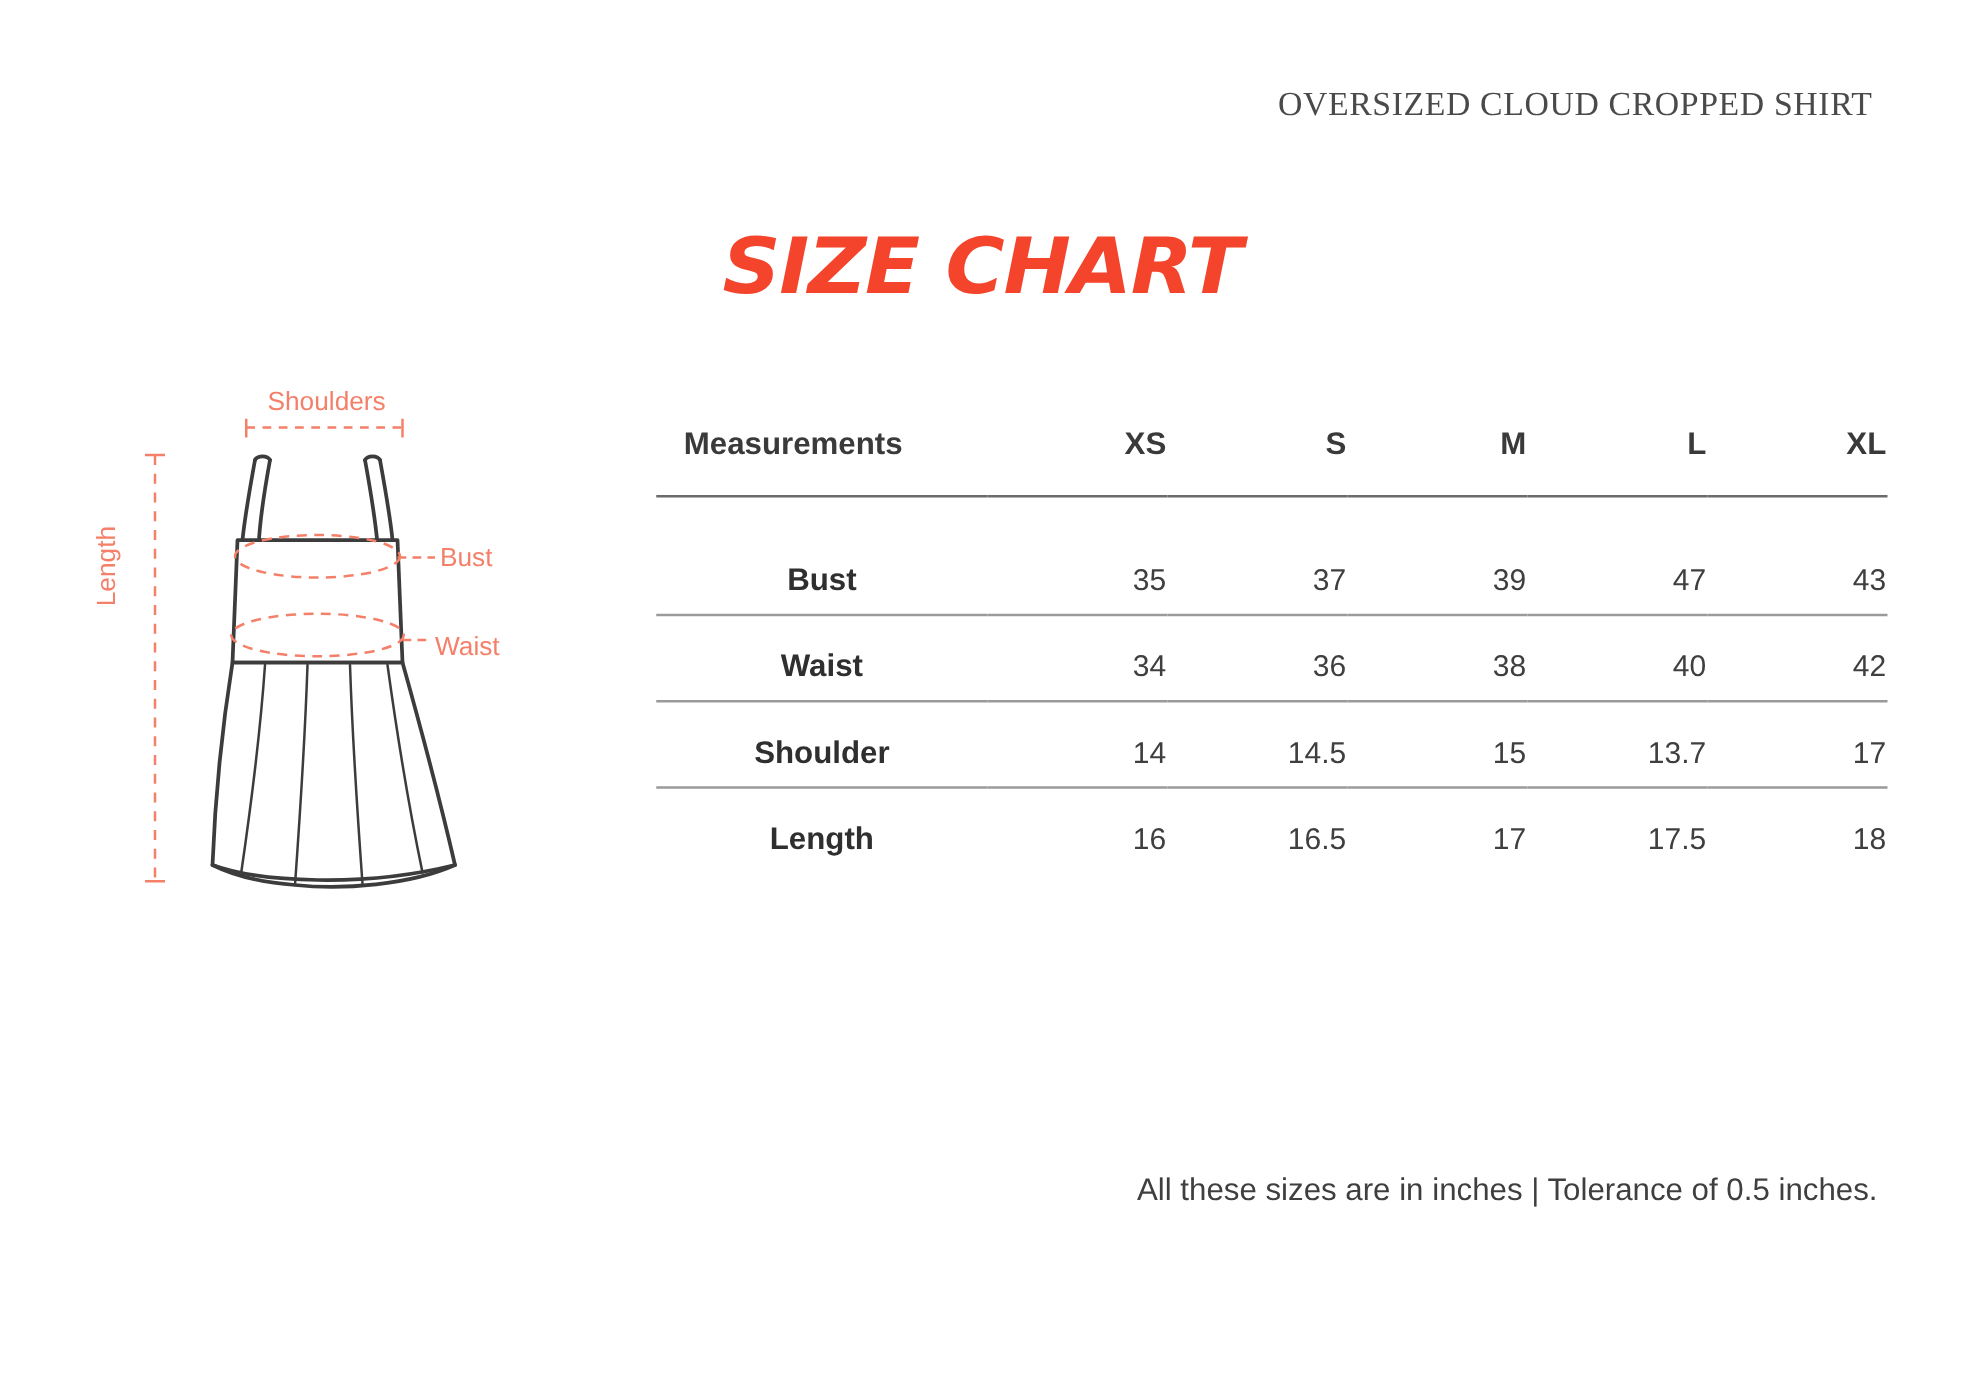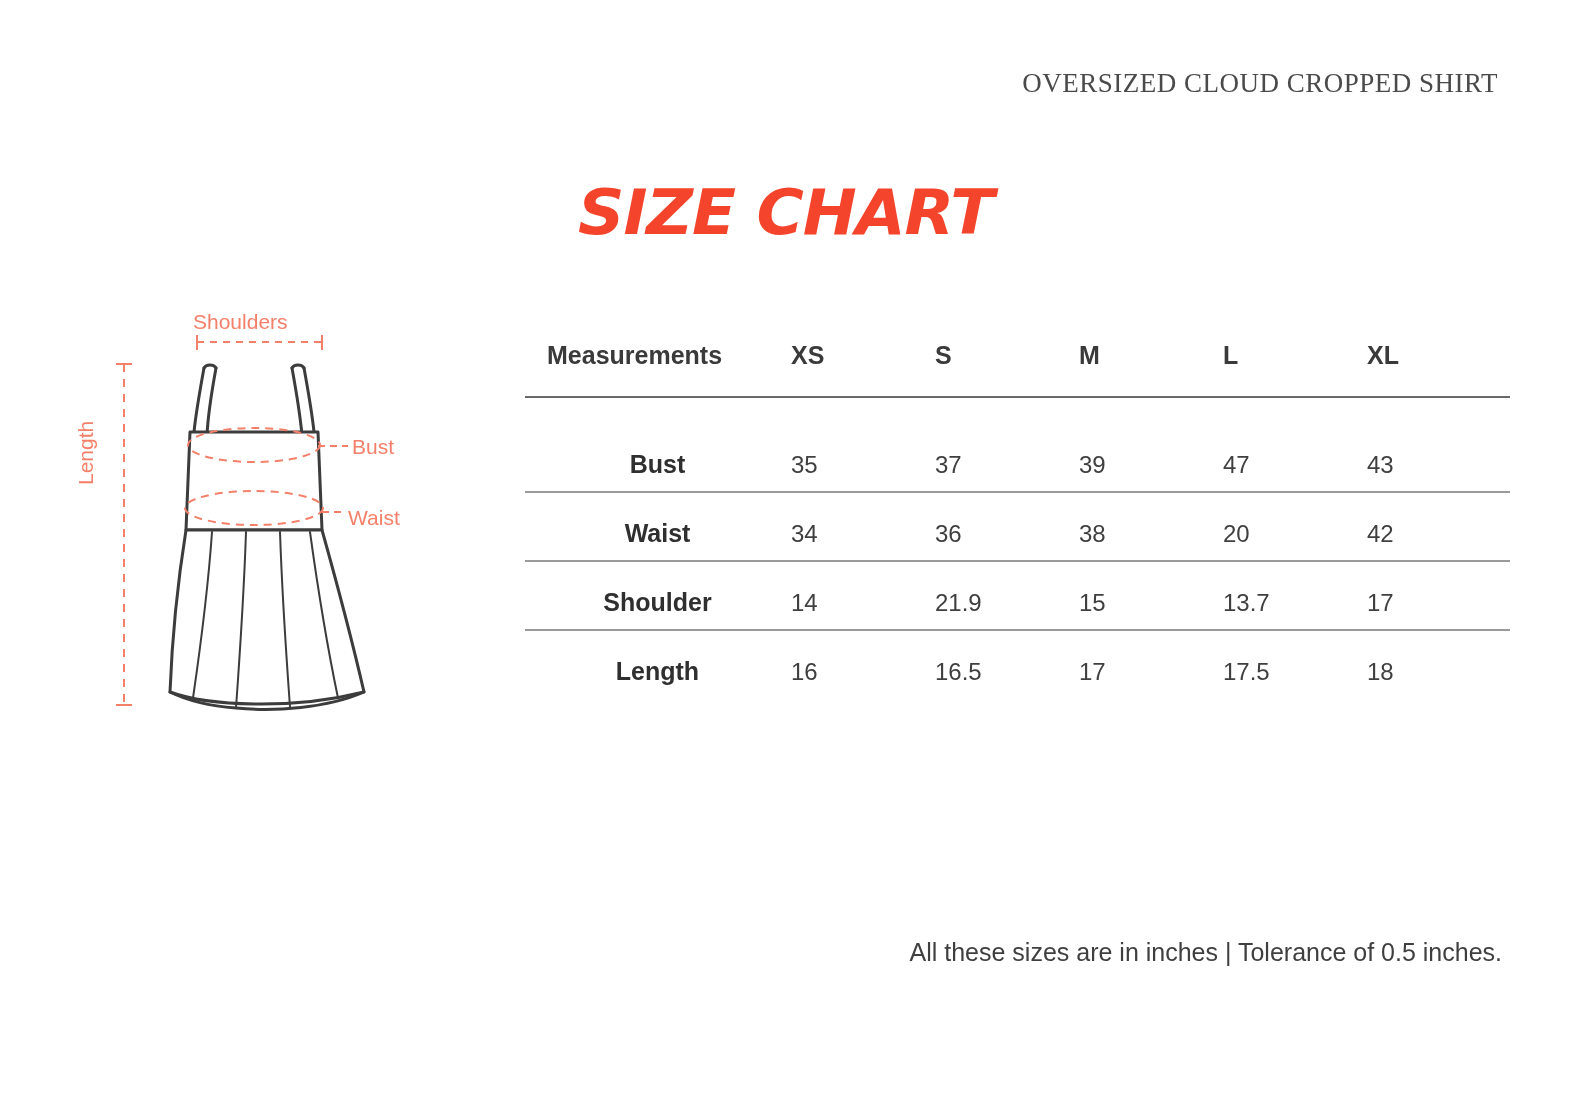--- a/index.html
+++ b/index.html
@@ -51,39 +51,39 @@
     width: 430px;
     height: 460px;
   }
   .illu-label {
     position: absolute;
     font-family: "Liberation Sans", sans-serif;
     font-size: 21px;
     color: #f4806a;
     white-space: nowrap;
   }
-  #label-shoulders { left: 133px; top: 30px; }
+  #label-shoulders { left: 154px; top: 30px; }
   #label-bust { left: 292px; top: 155px; }
   #label-waist { left: 288px; top: 226px; }
   #label-length {
     left: 14px; top: 205px;
     transform: rotate(-90deg);
     transform-origin: left top;
   }
 
   
   #size-table {
     position: absolute;
     left: 525px;
     top: 340px;
     width: 985px;
     border-collapse: collapse;
   }
   #size-table th, #size-table td {
-    text-align: left;
+    text-align: right;
     font-family: "Liberation Sans", sans-serif;
   }
   #size-table thead th {
     font-size: 25px;
     font-weight: bold;
     color: #3a3a3a;
     padding-bottom: 26px;
     border-bottom: 2px solid #6a6a6a;
   }
   #size-table thead th.measure-head {
@@ -212,27 +212,27 @@
       <td>37</td>
       <td>39</td>
       <td>47</td>
       <td>43</td>
     </tr>
     <tr>
       <td class="row-label">Waist</td>
       <td>34</td>
       <td>36</td>
       <td>38</td>
-      <td>20</td>
+      <td>40</td>
       <td>42</td>
     </tr>
     <tr>
       <td class="row-label">Shoulder</td>
       <td>14</td>
-      <td>21.9</td>
+      <td>14.5</td>
       <td>15</td>
       <td>13.7</td>
       <td>17</td>
     </tr>
     <tr>
       <td class="row-label">Length</td>
       <td>16</td>
       <td>16.5</td>
       <td>17</td>
       <td>17.5</td>

